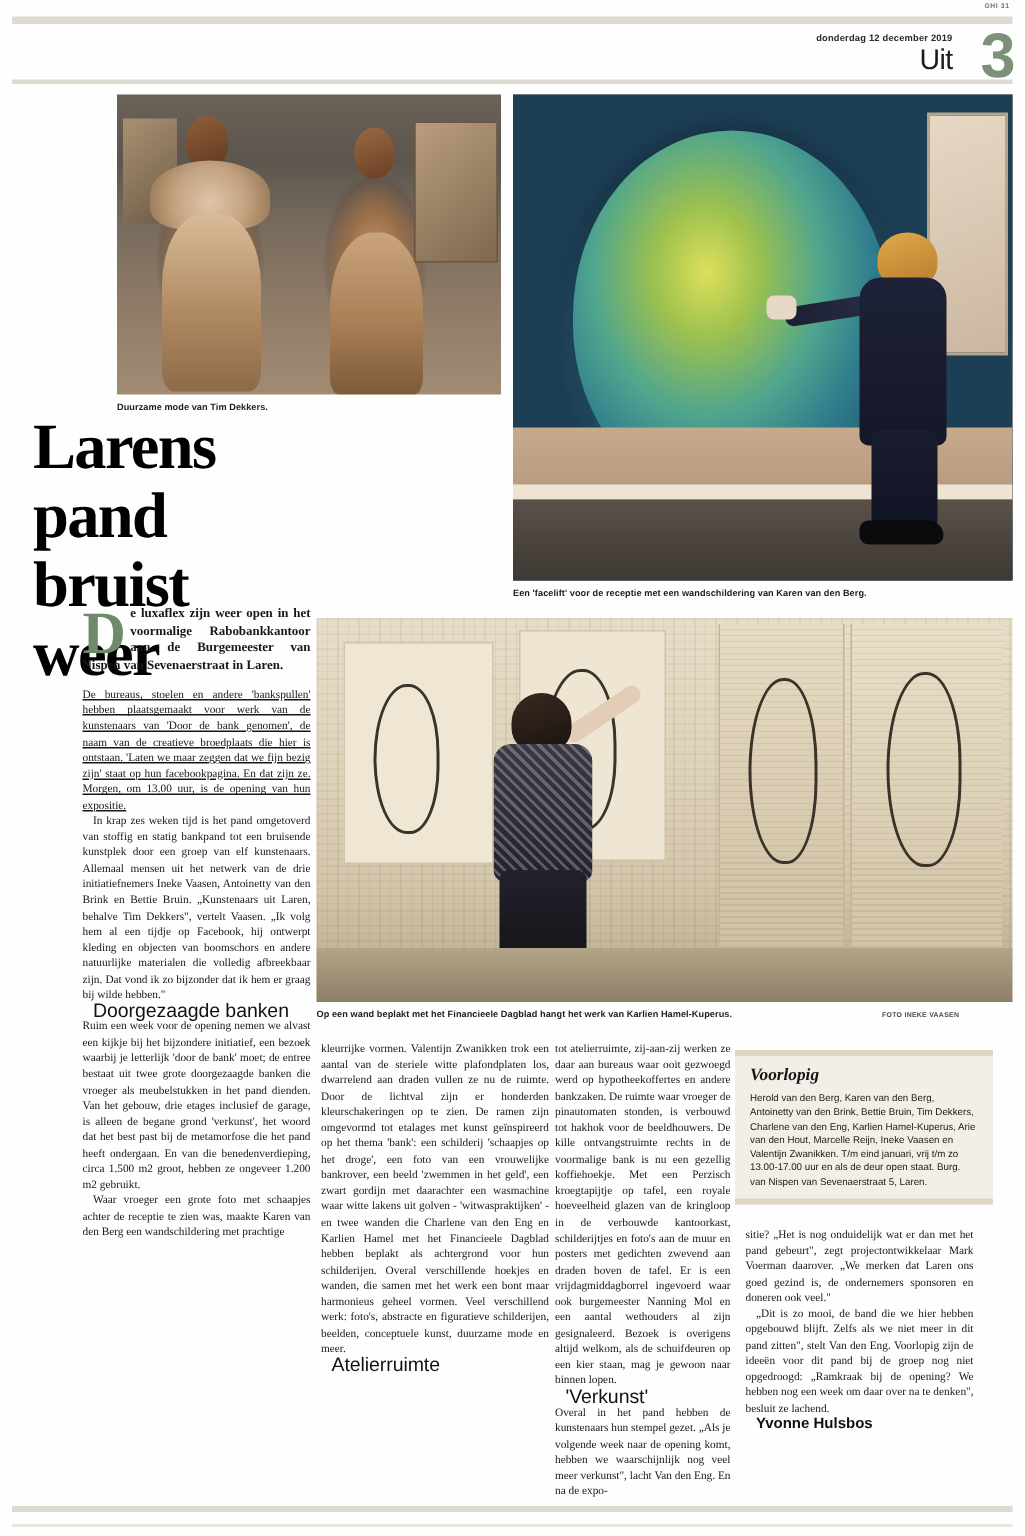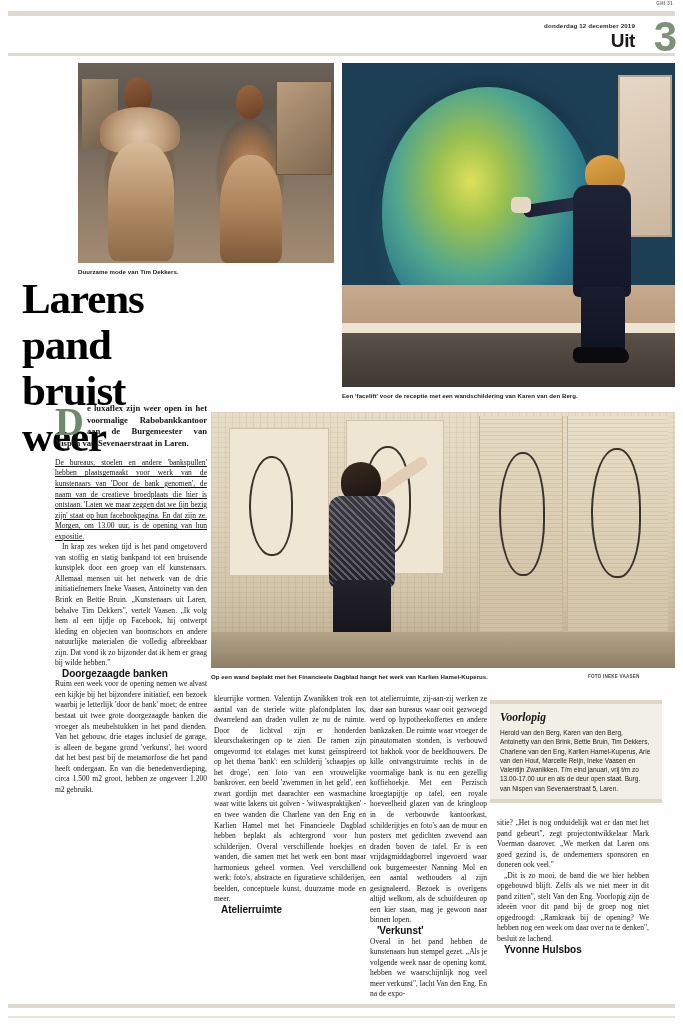--- a/index.html
+++ b/index.html
@@ -62,21 +62,21 @@
     font-weight: bold;
     letter-spacing: .15px;
     color: #2b2b2b;
     text-align: right;
   }
   .masthead .section-name {
     position: absolute;
     right: 48px; top: 31px;
     font-family: "Liberation Sans", sans-serif;
     font-size: 19px;
-    font-weight: 700;
+    font-weight: 400;
     letter-spacing: -.4px;
     color: #1b1b1b;
     text-align: center;
     line-height: 20px;
   }
   .masthead .page-number {
     position: absolute;
     right: 8px; top: 18px;
     font-family: "Liberation Sans", sans-serif;
     font-size: 42px;
@@ -317,22 +317,22 @@
     font-family: "Liberation Serif", serif;
     font-size: 40px;
     line-height: 31px;
     font-weight: bold;
     color: #6f8a6b;
     padding: 2px 3px 0 0;
     margin-top: 1px;
   }
   .subhead {
     font-family: "Liberation Sans", sans-serif;
-    font-size: 10px;
-    font-weight: bold;
+    font-size: 13px;
+    font-weight: normal;
     color: #111;
     margin: 9px 0 3.5px 0;
     text-indent: 0;
     letter-spacing: -.05px;
   }
   .byline {
     font-family: Liberation Sans, sans-serif;
     font-size: 10px;
     font-weight: bold;
     color: #111;
@@ -446,20 +446,21 @@
   <div class="credit" id="credit-gallery">FOTO INEKE VAASEN</div>
 
   <h1 class="headline">Larens pand bruist weer</h1>
 
   <div class="col" id="col1">
     <p class="first intro"><span class="dropcap">D</span><span>e luxaflex zijn weer open in het voormalige Rabobankkantoor aan de Burgemeester van Nispen van Sevenaerstraat in Laren.</span></p>
     <p class="gap">De bureaus, stoelen en andere 'bankspullen' hebben plaatsgemaakt voor werk van de kunstenaars van 'Door de bank genomen', de naam van de creatieve broedplaats die hier is ontstaan. 'Laten we maar zeggen dat we fijn bezig zijn' staat op hun facebookpagina. En dat zijn ze. Morgen, om 13.00 uur, is de opening van hun expositie.</p>
     <p>In krap zes weken tijd is het pand omgetoverd van stoffig en statig bankpand tot een bruisende kunstplek door een groep van elf kunstenaars. Allemaal mensen uit het netwerk van de drie initiatiefnemers Ineke Vaasen, Antoinetty van den Brink en Bettie Bruin. „Kunstenaars uit Laren, behalve Tim Dekkers", vertelt Vaasen. „Ik volg hem al een tijdje op Facebook, hij ontwerpt kleding en objecten van boomschors en andere natuurlijke materialen die volledig afbreekbaar zijn. Dat vond ik zo bijzonder dat ik hem er graag bij wilde hebben."</p>
     <p class="subhead">Doorgezaagde banken</p>
     <p class="first">Ruim een week voor de opening nemen we alvast een kijkje bij het bijzondere initiatief, een bezoek waarbij je letterlijk 'door de bank' moet; de entree bestaat uit twee grote doorgezaagde banken die vroeger als meubelstukken in het pand dienden. Van het gebouw, drie etages inclusief de garage, is alleen de begane grond 'verkunst', het woord dat het best past bij de metamorfose die het pand heeft ondergaan. En van die benedenverdieping, circa 1.500 m2 groot, hebben ze ongeveer 1.200 m2 gebruikt.</p>
+    <p>Waar vroeger een grote foto met schaapjes achter de receptie te zien was, maakte Karen van den Berg een wandschildering met prachtige</p>
   </div>
 
   <div class="col" id="col2">
     <p class="first">kleurrijke vormen. Valentijn Zwanikken trok een aantal van de steriele witte plafondplaten los, dwarrelend aan draden vullen ze nu de ruimte. Door de lichtval zijn er honderden kleurschakeringen op te zien. De ramen zijn omgevormd tot etalages met kunst geïnspireerd op het thema 'bank': een schilderij 'schaapjes op het droge', een foto van een vrouwelijke bankrover, een beeld 'zwemmen in het geld', een zwart gordijn met daarachter een wasmachine waar witte lakens uit golven - 'witwaspraktijken' - en twee wanden die Charlene van den Eng en Karlien Hamel met het Financieele Dagblad hebben beplakt als achtergrond voor hun schilderijen. Overal verschillende hoekjes en wanden, die samen met het werk een bont maar harmonieus geheel vormen. Veel verschillend werk: foto's, abstracte en figuratieve schilderijen, beelden, conceptuele kunst, duurzame mode en meer.</p>
     <p class="subhead">Atelierruimte</p>
   </div>
 
   <div class="col" id="col3">
     <p class="first">tot atelierruimte, zij-aan-zij werken ze daar aan bureaus waar ooit gezwoegd werd op hypotheekoffertes en andere bankzaken. De ruimte waar vroeger de pinautomaten stonden, is verbouwd tot hakhok voor de beeldhouwers. De kille ontvangstruimte rechts in de voormalige bank is nu een gezellig koffiehoekje. Met een Perzisch kroegtapijtje op tafel, een royale hoeveelheid glazen van de kringloop in de verbouwde kantoorkast, schilderijtjes en foto's aan de muur en posters met gedichten zwevend aan draden boven de tafel. Er is een vrijdagmiddagborrel ingevoerd waar ook burgemeester Nanning Mol en een aantal wethouders al zijn gesignaleerd. Bezoek is overigens altijd welkom, als de schuifdeuren op een kier staan, mag je gewoon naar binnen lopen.</p>
     <p class="subhead">'Verkunst'</p>

